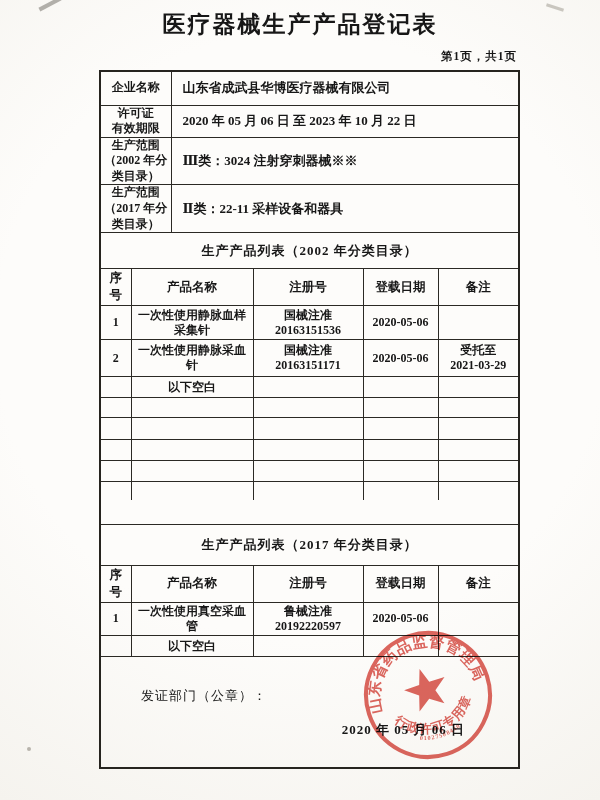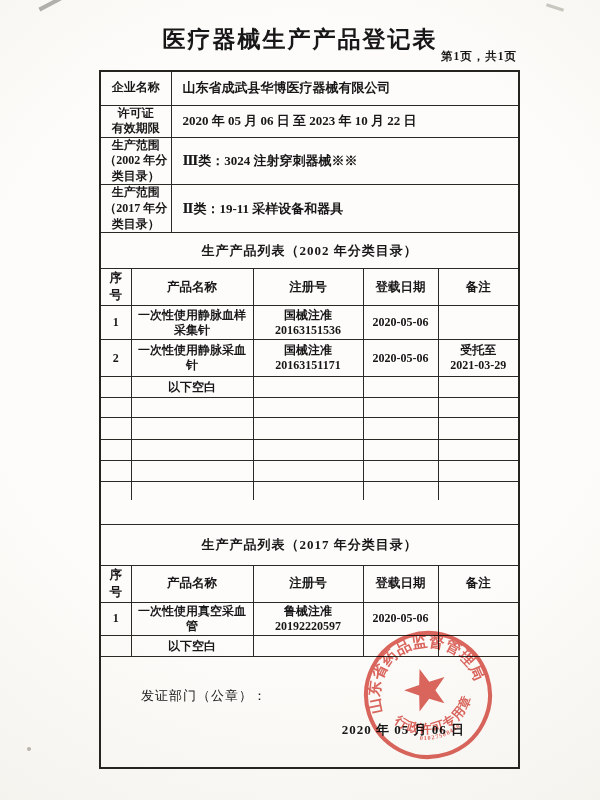--- a/index.html
+++ b/index.html
@@ -3,21 +3,21 @@
 <meta charset="utf-8">
 <style>
   html,body{margin:0;padding:0;}
   body{background:#e9e7e3;font-family:"Liberation Serif","DejaVu Serif",serif;}
   .sheet{
     position:relative;width:600px;height:800px;margin:0 auto;overflow:hidden;
     background:radial-gradient(circle at 50% 42%, #fdfcfa 55%, #f5f3ee 100%);
     color:#171717;
   }
   .doc-title{
-    padding-top:24px;text-align:center;font-size:23px;font-weight:700;
+    padding-top:9px;text-align:center;font-size:23px;font-weight:700;
     letter-spacing:2px;
   }
   .page-info{
     position:absolute;top:49px;left:100px;width:417px;text-align:right;
     font-size:11.5px;font-weight:700;letter-spacing:1px;
   }
   .form{
     position:absolute;left:99px;top:70px;width:417px;
     border:2px solid #26241f;
   }
@@ -94,21 +94,21 @@
       <tr style="height:44px">
         <td class="lab">生产范围
 （2002 年分
 类目录）</td>
         <td class="val">Ⅲ类：3024 注射穿刺器械※※</td>
       </tr>
       <tr style="height:44px">
         <td class="lab">生产范围
 （2017 年分
 类目录）</td>
-        <td class="val">Ⅱ类：19-11 采样设备和器具</td>
+        <td class="val">Ⅱ类：22-11 采样设备和器具</td>
       </tr>
     </tbody>
       </table>
 
     <div class="section-title">生产产品列表（2002 年分类目录）</div>
     <table class="prod-table">
       <colgroup>
           <col style="width:30px">
           <col style="width:122px">
           <col style="width:110px">

